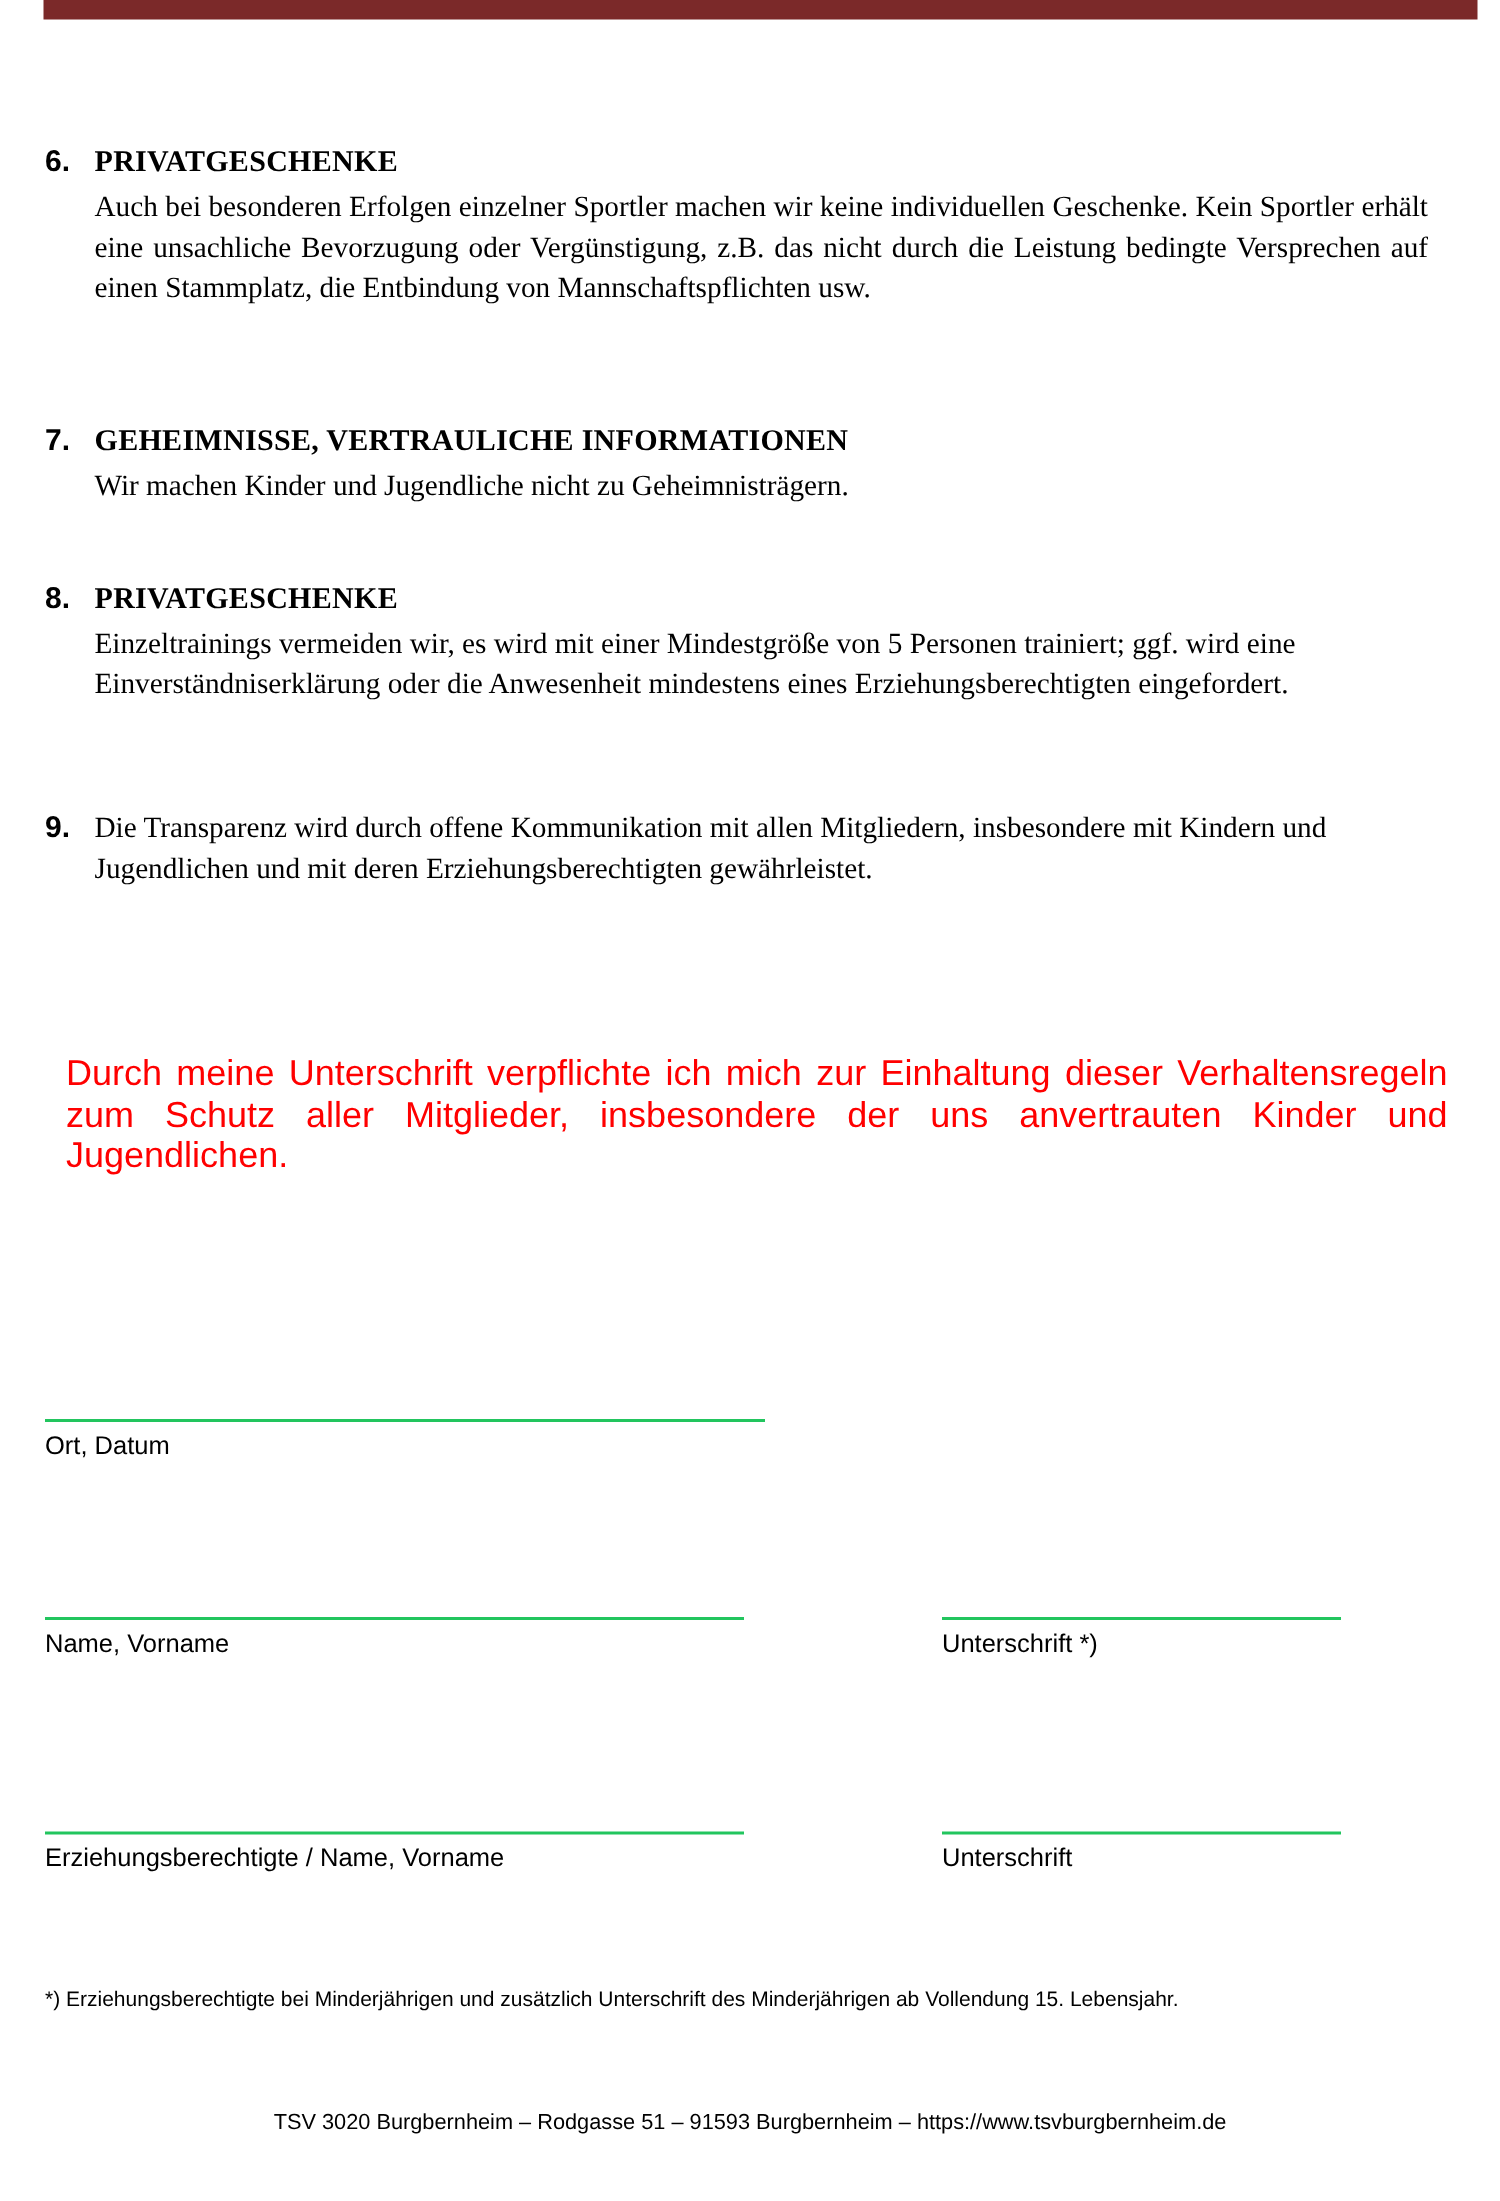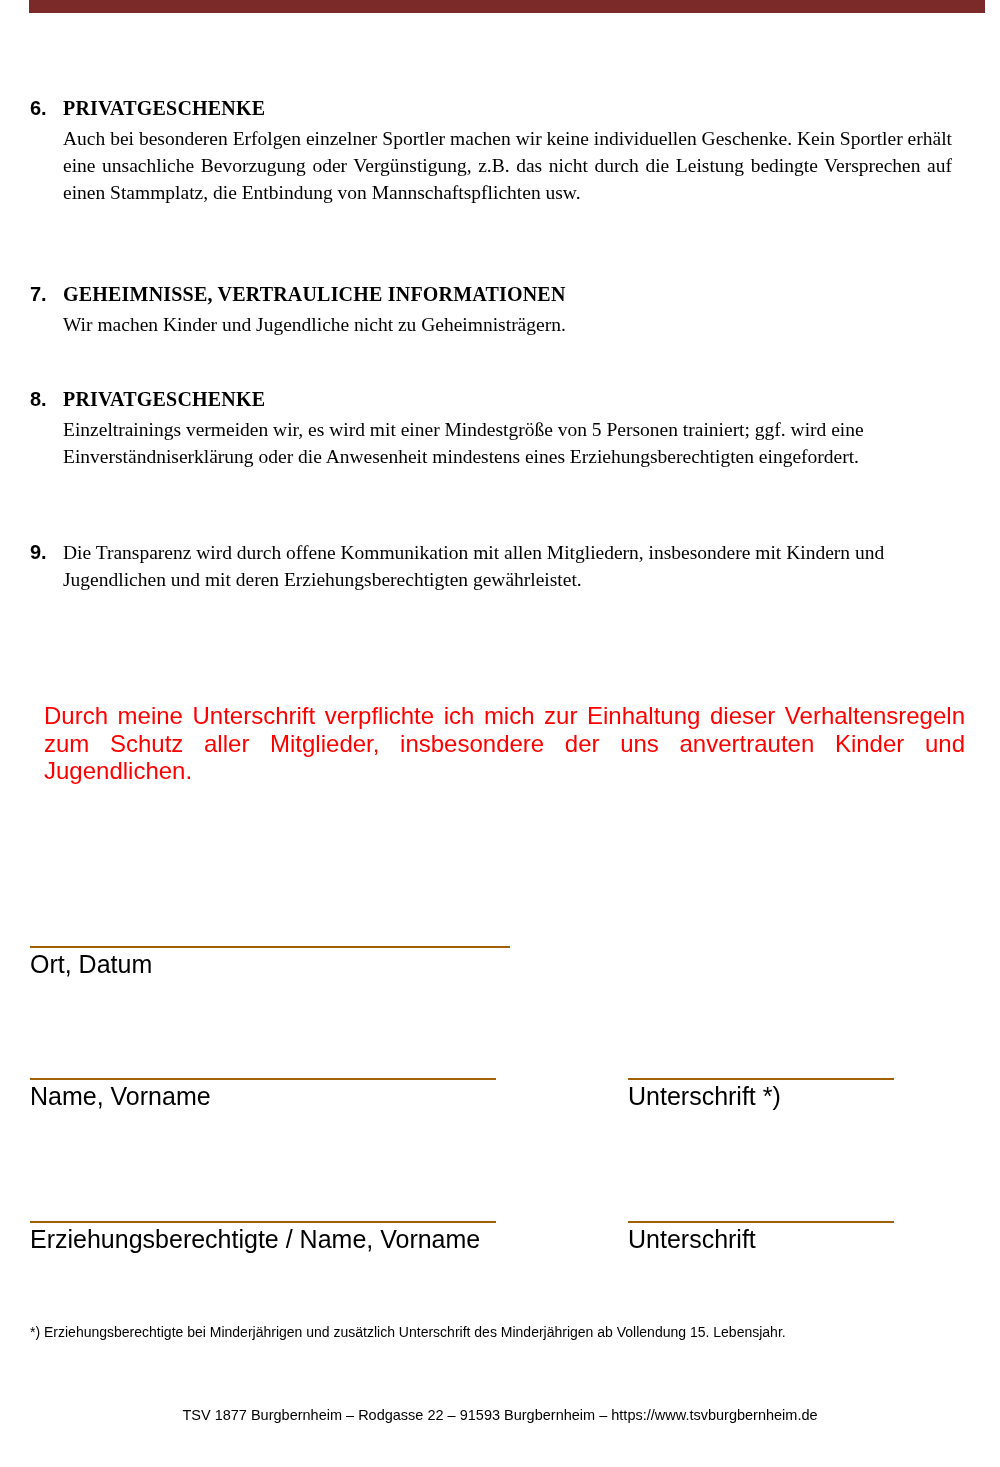--- a/index.html
+++ b/index.html
@@ -66,23 +66,23 @@
     top: 688px;
     width: 921px;
     font-size: 24px;
     line-height: 27.5px;
     color: #ff0000;
     text-align: justify;
     margin: 14px;
   }
   .sig-field {
     position: absolute;
-    border-top: 2px solid #a16207;
+    border-top: 2px solid #22c55e;
     padding-top: 4px;
-    font-size: 25px;
+    font-size: 17px;
     line-height: 24px;
     white-space: nowrap;
   }
   .sig-ort      { left: 30px;  top: 946px;  width: 480px; }
   .sig-name     { left: 30px;  top: 1078px; width: 466px; }
   .sig-unter1   { left: 628px; top: 1078px; width: 266px; }
   .sig-erz      { left: 30px;  top: 1221px; width: 466px; }
   .sig-unter2   { left: 628px; top: 1221px; width: 266px; }
   .footnote {
     position: absolute;
@@ -157,15 +157,15 @@
   <div class="sig-field sig-unter1">
     <span>Unterschrift *)</span>
   </div>
 
   <div class="sig-field sig-unter2">
     <span>Unterschrift</span>
   </div>
 
   <div class="footnote">*) Erziehungsberechtigte bei Minderjährigen und zusätzlich Unterschrift des Minderjährigen ab Vollendung 15. Lebensjahr.</div>
 
-  <div class="footer">TSV 1877 Burgbernheim – Rodgasse 22 – 91593 Burgbernheim – https://www.tsvburgbernheim.de</div>
+  <div class="footer">TSV 3020 Burgbernheim – Rodgasse 51 – 91593 Burgbernheim – https://www.tsvburgbernheim.de</div>
 
 </div>
 
 </body></html>

